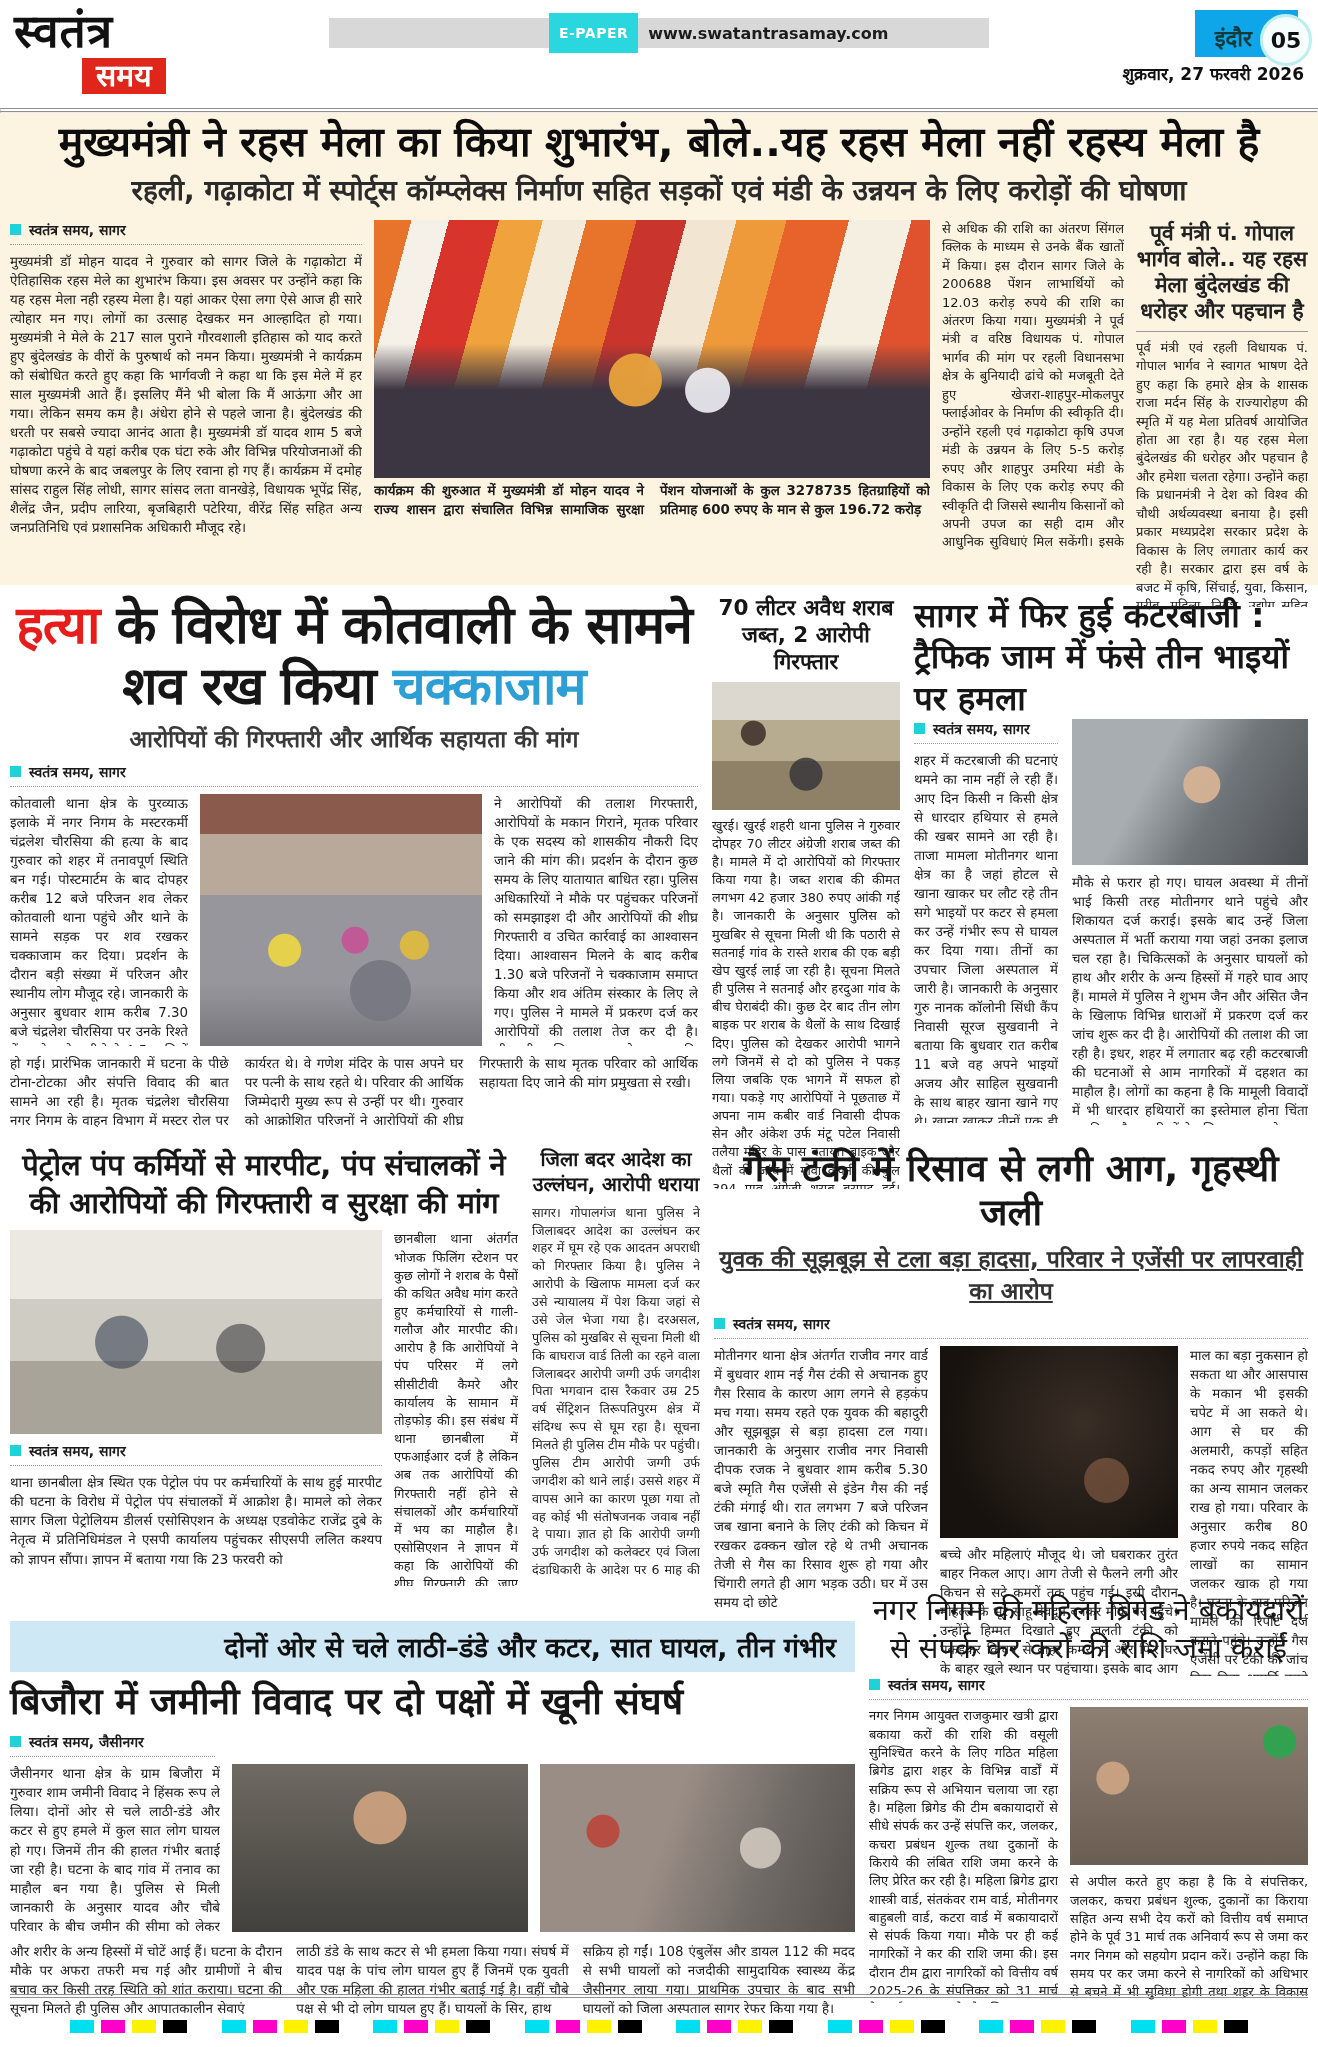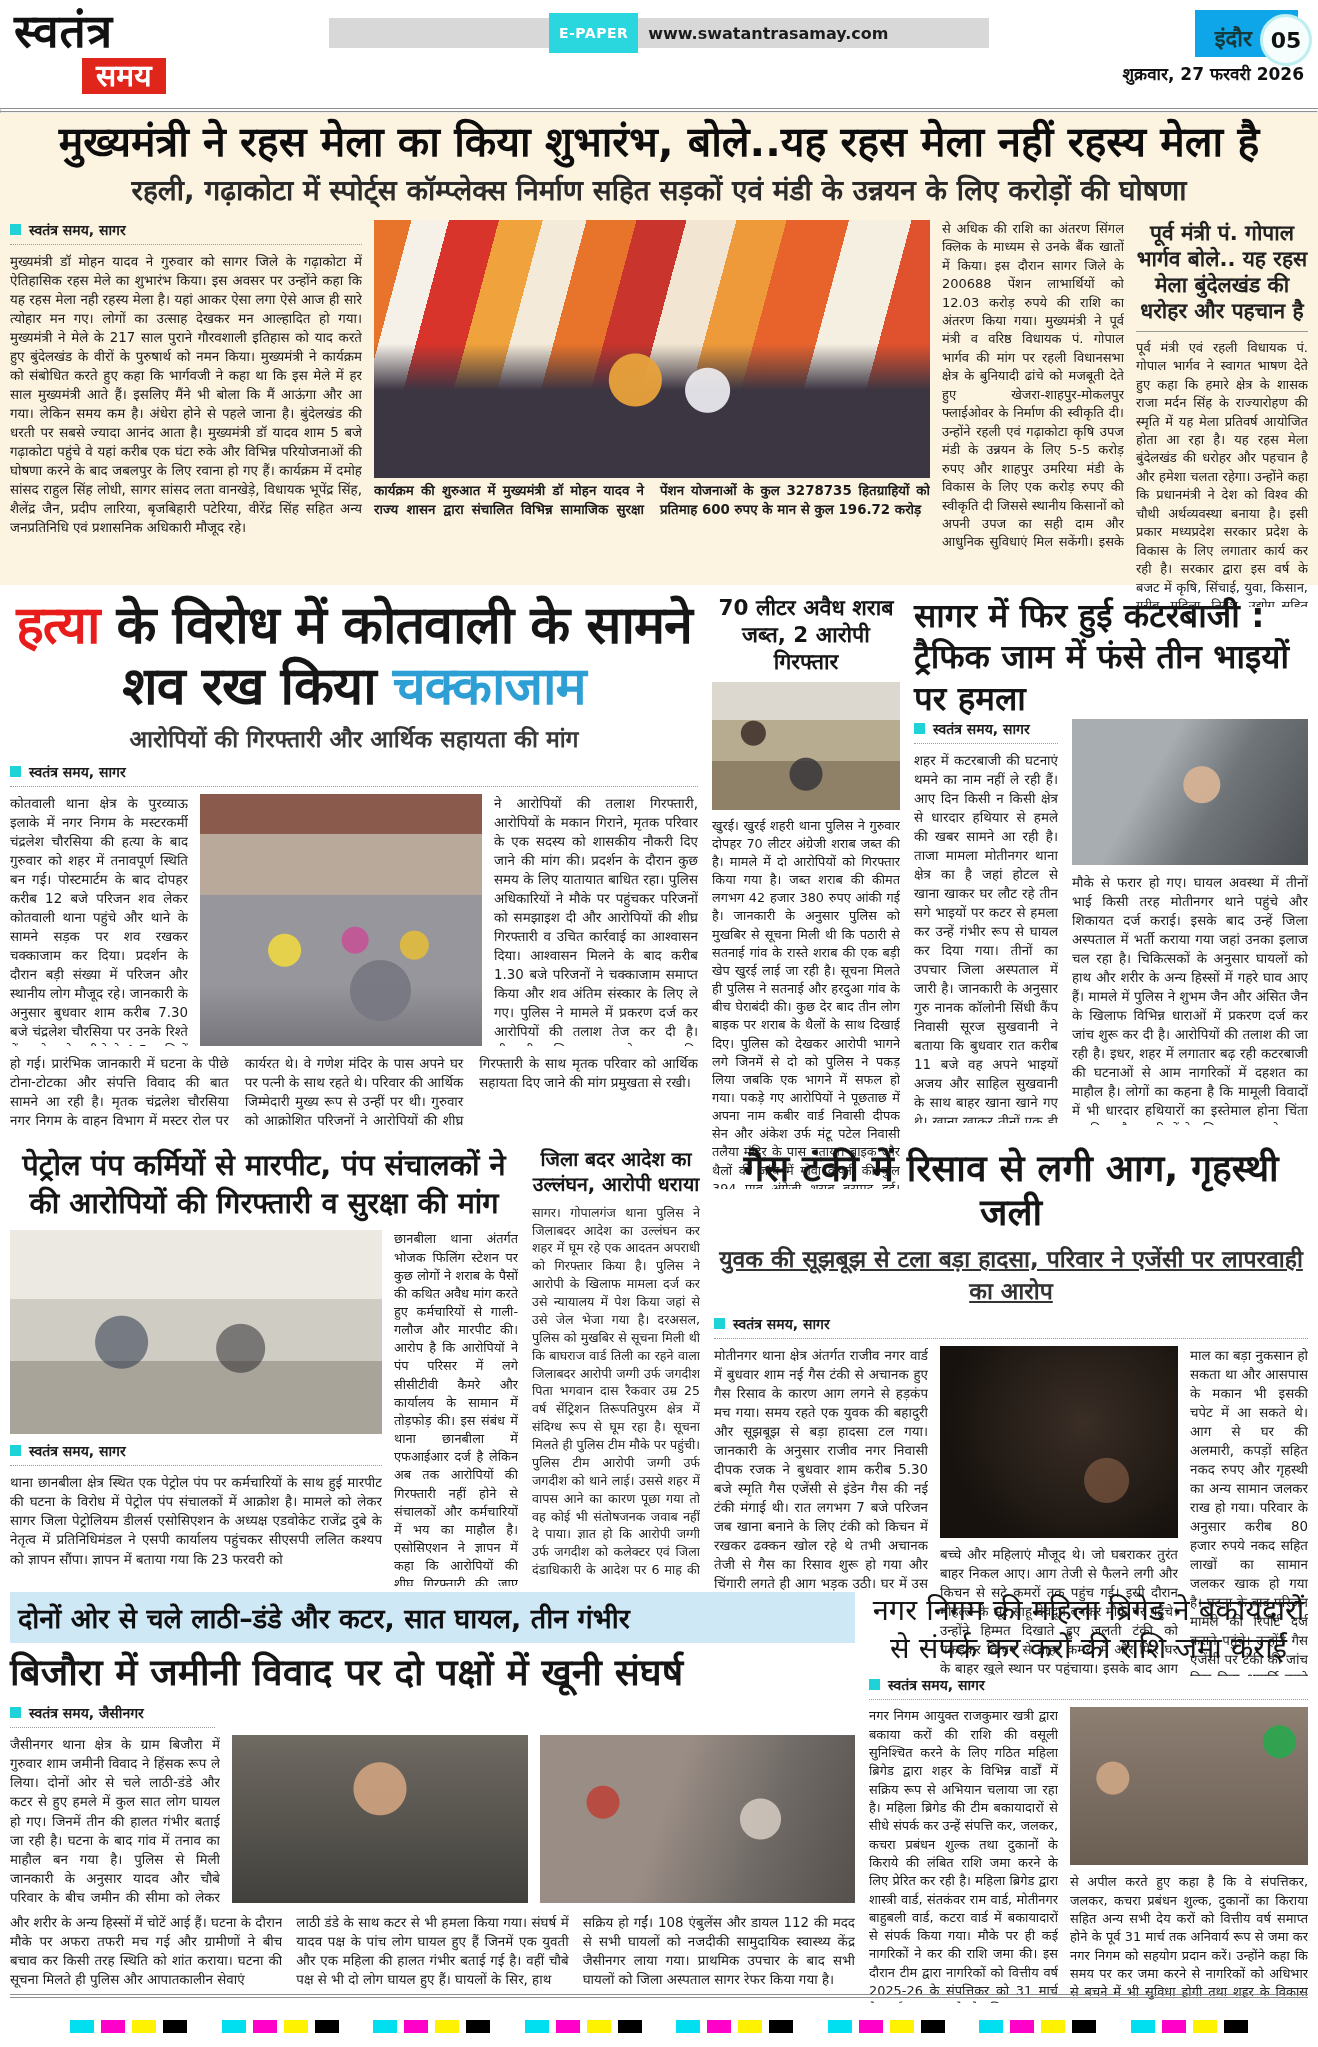--- a/index.html
+++ b/index.html
@@ -77,21 +77,21 @@
   .jb-head{font-size:19.5px;font-weight:900;text-align:center;line-height:1.3;margin-bottom:6px;}
   .jb-body{font-size:12.6px;}
   .gas-head{font-size:37px;font-weight:900;text-align:center;line-height:1.2;}
   .gas-sub{font-size:23px;font-weight:600;color:#333;text-align:center;margin:6px 0 8px 0;text-decoration:underline;}
   .gas-grid{display:grid;grid-template-columns:214px 238px 1fr;gap:12px;height:330px;}
   .ph-burnt{height:192px;background:
       radial-gradient(circle at 70% 70%, rgba(160,110,80,.5) 0 22px, rgba(0,0,0,0) 23px),
       radial-gradient(circle at 60% 40%, #3a2e26, #17120e 75%);margin-bottom:7px;}
   
   .row4{display:grid;grid-template-columns:845px 1fr;gap:14px;padding:12px 10px 0 10px;box-sizing:border-box;height:388px;}
-  .kicker{background:#cfe8f6;font-size:27px;font-weight:800;text-align:left;padding:7px 8px;color:#101010;}
+  .kicker{background:#cfe8f6;font-size:27px;font-weight:800;text-align:right;padding:7px 19px;color:#101010;margin-top:29px;}
   .bij-head{font-size:37px;font-weight:900;line-height:1.2;margin:8px 0 8px 0;}
   .bij-grid{display:grid;grid-template-columns:210px 296px 1fr;gap:12px;height:168px;}
   .ph-oldman{height:168px;background:
       radial-gradient(circle at 50% 32%, rgba(202,160,126,.95) 0 26px, rgba(0,0,0,0) 27px),
       linear-gradient(#6f6a62,#41403c);}
   .ph-market{height:168px;background:
       radial-gradient(circle at 20% 40%, rgba(190,60,50,.8) 0 16px, rgba(0,0,0,0) 17px),
       radial-gradient(circle at 70% 50%, rgba(220,210,200,.8) 0 20px, rgba(0,0,0,0) 21px),
       linear-gradient(110deg,#9a8d85 0 40%,#6f6a66 70%,#55504c 100%);}
   .bij-bottom{display:grid;grid-template-columns:1fr 1fr 1fr;gap:14px;margin-top:10px;height:96px;}

